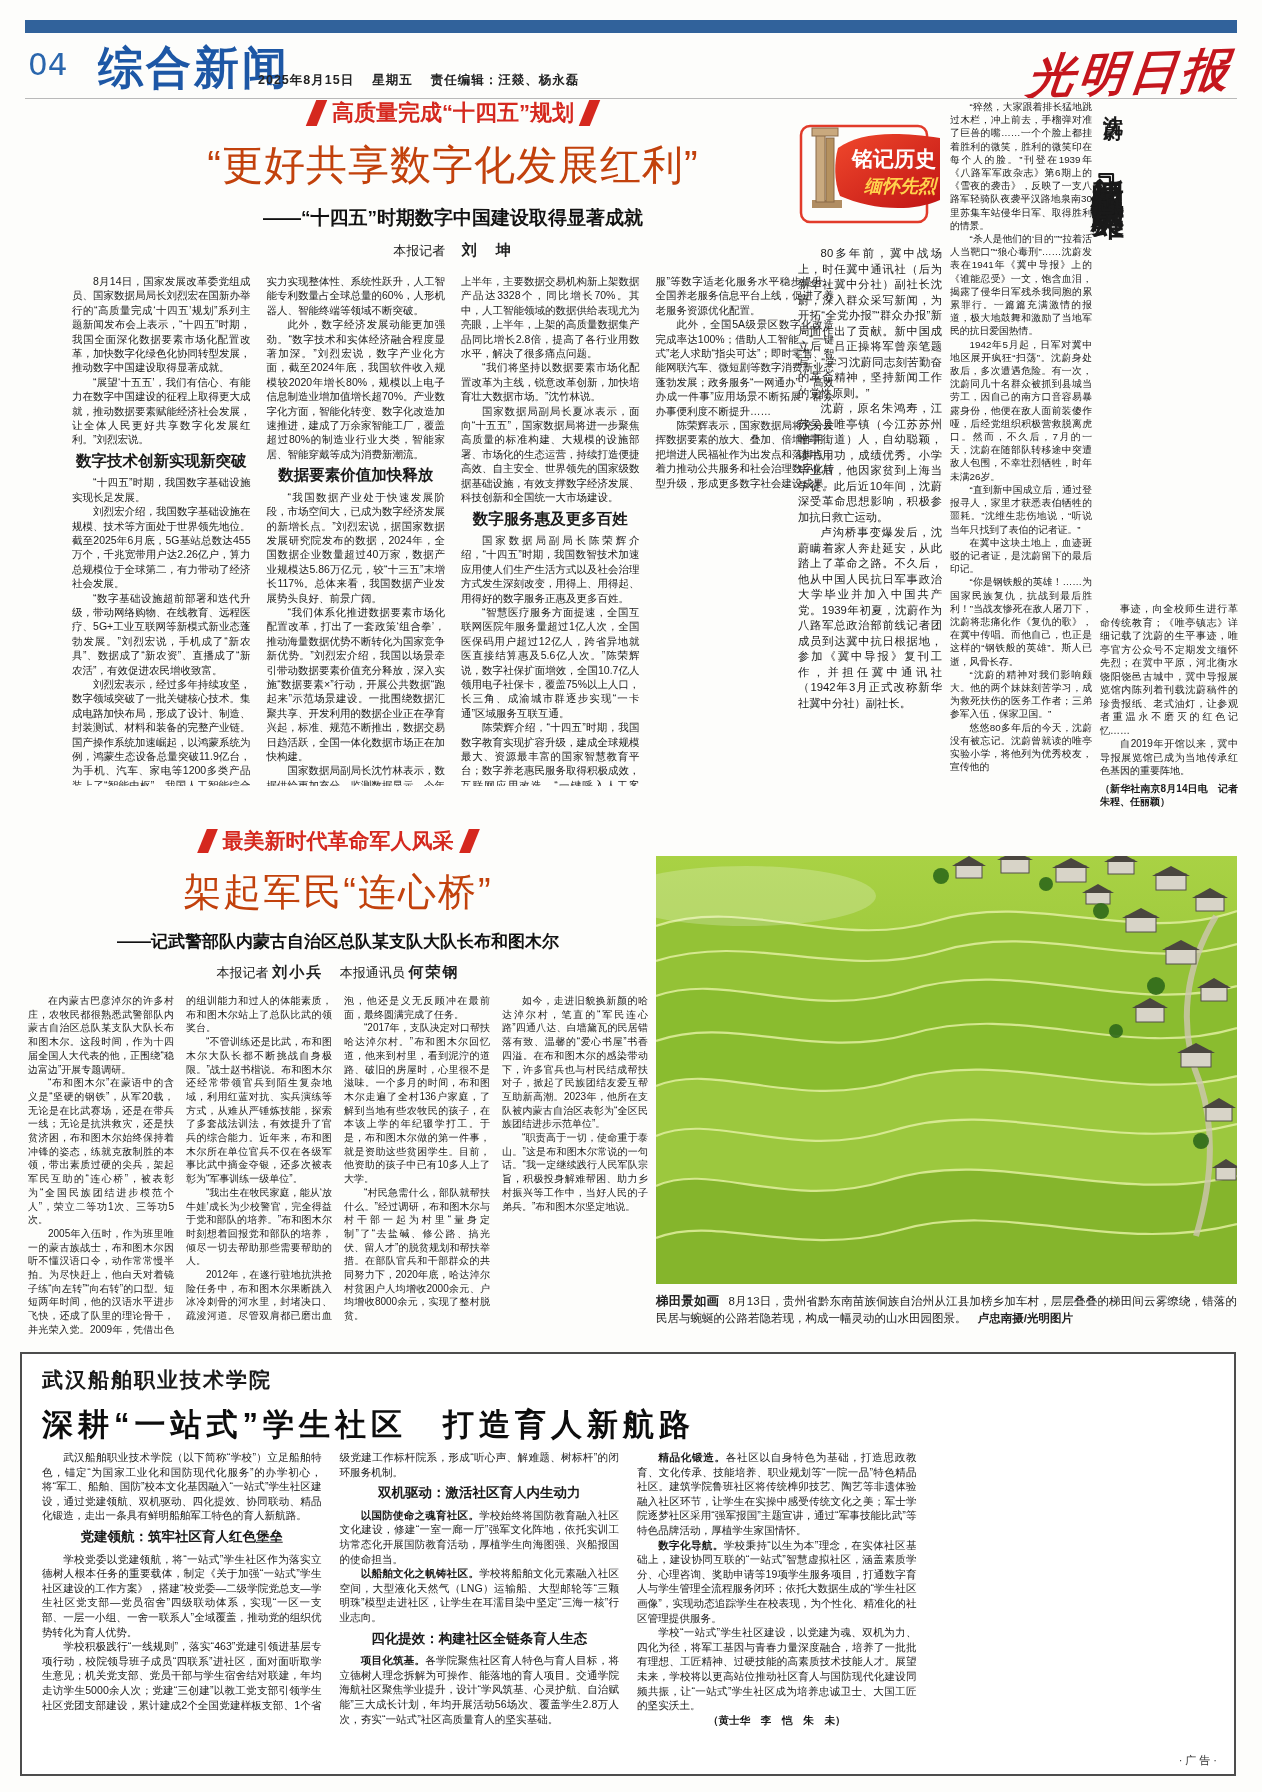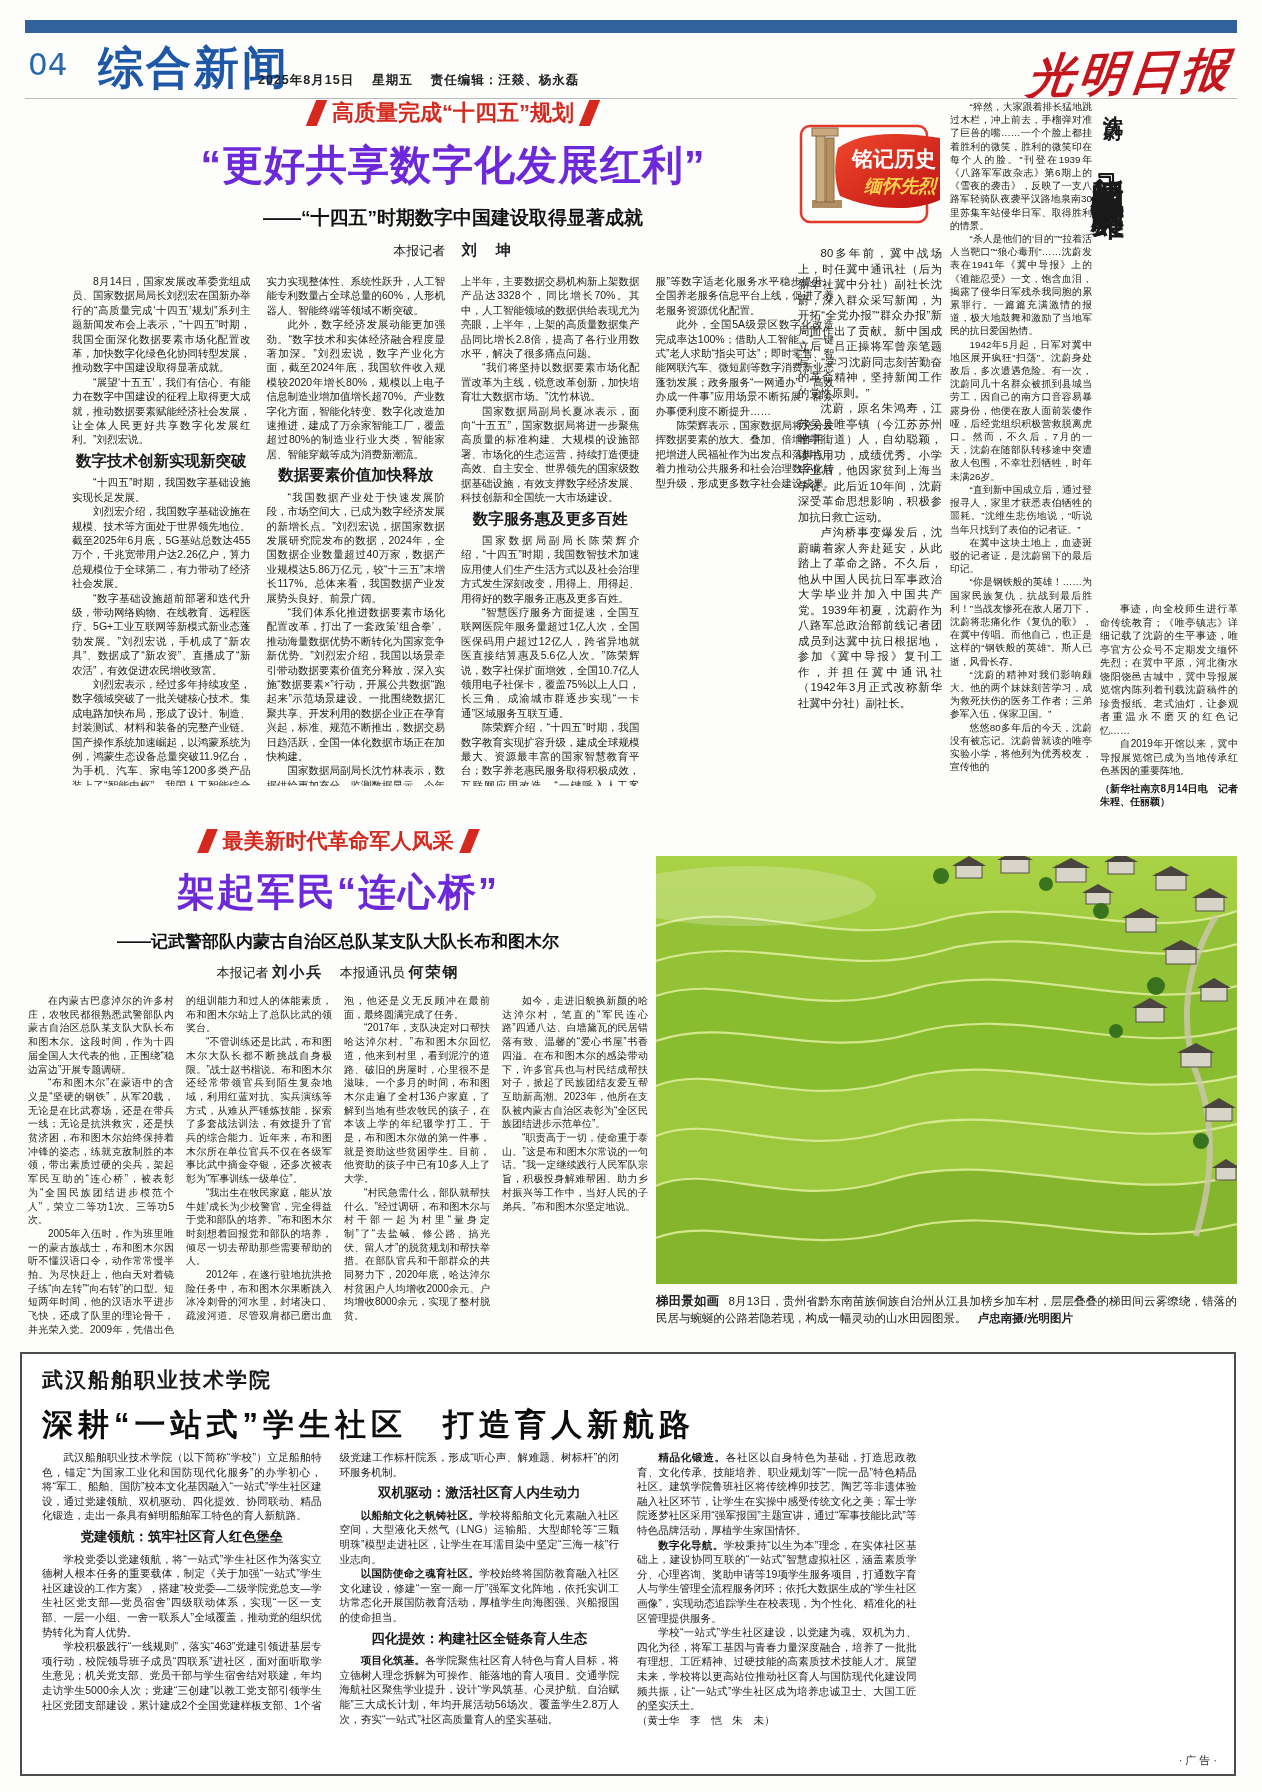--- a/index.html
+++ b/index.html
@@ -9,27 +9,27 @@
   .topbar{position:absolute;left:25px;top:20px;width:1212px;height:13px;background:#31629b;}
   .pageno{position:absolute;left:28px;top:46px;font-size:31px;color:#2a66ad;font-family:"DejaVu Sans",sans-serif;}
   .section-title{position:absolute;left:98px;top:38px;margin:0;font-size:45px;font-weight:900;color:#1d57a5;letter-spacing:3px;}
   .dateline{position:absolute;left:258px;top:72px;font-size:12.5px;font-weight:bold;color:#222;letter-spacing:1px;}
   .masthead{position:absolute;right:30px;top:42px;font-size:47px;font-weight:900;color:#c5161d;
             font-family:"DejaVu Serif",serif;font-style:italic;transform:skewX(-8deg) rotate(-2deg);letter-spacing:4px;}
   .header-rule{position:absolute;left:25px;top:98px;width:1212px;height:1px;background:#b9b9b9;}
   
   .kicker{display:flex;align-items:center;justify-content:center;gap:10px;color:#d5281e;font-weight:900;}
   .kicker .bar{display:inline-block;width:11px;background:#d5281e;transform:skewX(-22deg);}
-  .headline{margin:0;text-align:center;font-weight:700;color:#6d28d9;}
+  .headline{margin:0;text-align:center;font-weight:400;color:#c2410c;}
   .subtitle{margin:0;text-align:center;font-weight:700;color:#111;}
   .byline{margin:0;text-align:center;font-size:13px;color:#222;}
   .byline b{font-size:15px;letter-spacing:2px;}
   .bodycols p{margin:0;text-indent:2em;text-align:justify;}
   .bodycols h3.col-head{text-align:center;font-weight:900;margin:7px 0;break-inside:avoid;}
-  p.sig{text-align:left;text-indent:0;font-weight:normal;}
+  p.sig{text-align:center;text-indent:0;font-weight:bold;}
   
   .main-article{position:absolute;left:28px;top:92px;width:762px;height:694px;overflow:hidden;margin-left:44px;}
   .main-article .kicker{font-size:22px;margin-top:6px;}
   .main-article .kicker .bar{height:26px;}
   .main-article .headline{font-size:41px;letter-spacing:1px;margin-top:10px;}
   .main-article .subtitle{font-size:19px;margin-top:12px;}
   .main-article .byline{margin-top:10px;}
   .main-article .bodycols{margin-top:14px;height:522px;columns:4;column-gap:16px;column-fill:auto;
                           font-size:10.5px;line-height:14.4px;}
   .main-article .bodycols h3.col-head{font-size:15.5px;}
@@ -272,22 +272,22 @@
 
   <section class="ad">
     <div class="ad-org">武汉船舶职业技术学院</div>
     <h2 class="ad-headline">深耕“一站式”学生社区　打造育人新航路</h2>
     <div class="ad-body bodycols">
         <p>武汉船舶职业技术学院（以下简称“学校”）立足船舶特色，锚定“为国家工业化和国防现代化服务”的办学初心，将“军工、船舶、国防”校本文化基因融入“一站式”学生社区建设，通过党建领航、双机驱动、四化提效、协同联动、精品化锻造，走出一条具有鲜明船舶军工特色的育人新航路。</p>
         <h3 class="col-head">党建领航：筑牢社区育人红色堡垒</h3>
         <p>学校党委以党建领航，将“一站式”学生社区作为落实立德树人根本任务的重要载体，制定《关于加强“一站式”学生社区建设的工作方案》，搭建“校党委—二级学院党总支—学生社区党支部—党员宿舍”四级联动体系，实现“一区一支部、一层一小组、一舍一联系人”全域覆盖，推动党的组织优势转化为育人优势。</p>
         <p>学校积极践行“一线规则”，落实“463”党建引领进基层专项行动，校院领导班子成员“四联系”进社区，面对面听取学生意见；机关党支部、党员干部与学生宿舍结对联建，年均走访学生5000余人次；党建“三创建”以教工党支部引领学生社区党团支部建设，累计建成2个全国党建样板支部、1个省级党建工作标杆院系，形成“听心声、解难题、树标杆”的闭环服务机制。</p>
         <h3 class="col-head">双机驱动：激活社区育人内生动力</h3>
+        <p><b>以国防使命之魂育社区。</b>学校始终将国防教育融入社区文化建设，修建“一室一廊一厅”强军文化阵地，依托实训工坊常态化开展国防教育活动，厚植学生向海图强、兴船报国的使命担当。</p>
         <p><b>以船舶文化之帆铸社区。</b>学校将船舶文化元素融入社区空间，大型液化天然气（LNG）运输船、大型邮轮等“三颗明珠”模型走进社区，让学生在耳濡目染中坚定“三海一核”行业志向。</p>
-        <p><b>以国防使命之魂育社区。</b>学校始终将国防教育融入社区文化建设，修建“一室一廊一厅”强军文化阵地，依托实训工坊常态化开展国防教育活动，厚植学生向海图强、兴船报国的使命担当。</p>
         <h3 class="col-head">四化提效：构建社区全链条育人生态</h3>
         <p><b>项目化筑基。</b>各学院聚焦社区育人特色与育人目标，将立德树人理念拆解为可操作、能落地的育人项目。交通学院海航社区聚焦学业提升，设计“学风筑基、心灵护航、自治赋能”三大成长计划，年均开展活动56场次、覆盖学生2.8万人次，夯实“一站式”社区高质量育人的坚实基础。</p>
         <p><b>精品化锻造。</b>各社区以自身特色为基础，打造思政教育、文化传承、技能培养、职业规划等“一院一品”特色精品社区。建筑学院鲁班社区将传统榫卯技艺、陶艺等非遗体验融入社区环节，让学生在实操中感受传统文化之美；军士学院逐梦社区采用“强军报国”主题宣讲，通过“军事技能比武”等特色品牌活动，厚植学生家国情怀。</p>
         <p><b>数字化导航。</b>学校秉持“以生为本”理念，在实体社区基础上，建设协同互联的“一站式”智慧虚拟社区，涵盖素质学分、心理咨询、奖助申请等19项学生服务项目，打通数字育人与学生管理全流程服务闭环；依托大数据生成的“学生社区画像”，实现动态追踪学生在校表现，为个性化、精准化的社区管理提供服务。</p>
         <p>学校“一站式”学生社区建设，以党建为魂、双机为力、四化为径，将军工基因与青春力量深度融合，培养了一批批有理想、工匠精神、过硬技能的高素质技术技能人才。展望未来，学校将以更高站位推动社区育人与国防现代化建设同频共振，让“一站式”学生社区成为培养忠诚卫士、大国工匠的坚实沃土。</p>
         <p class="sig">（黄士华　李　恺　朱　未）</p>
       </div>
     <div class="ad-mark">·广告·</div>
   </section>
 

